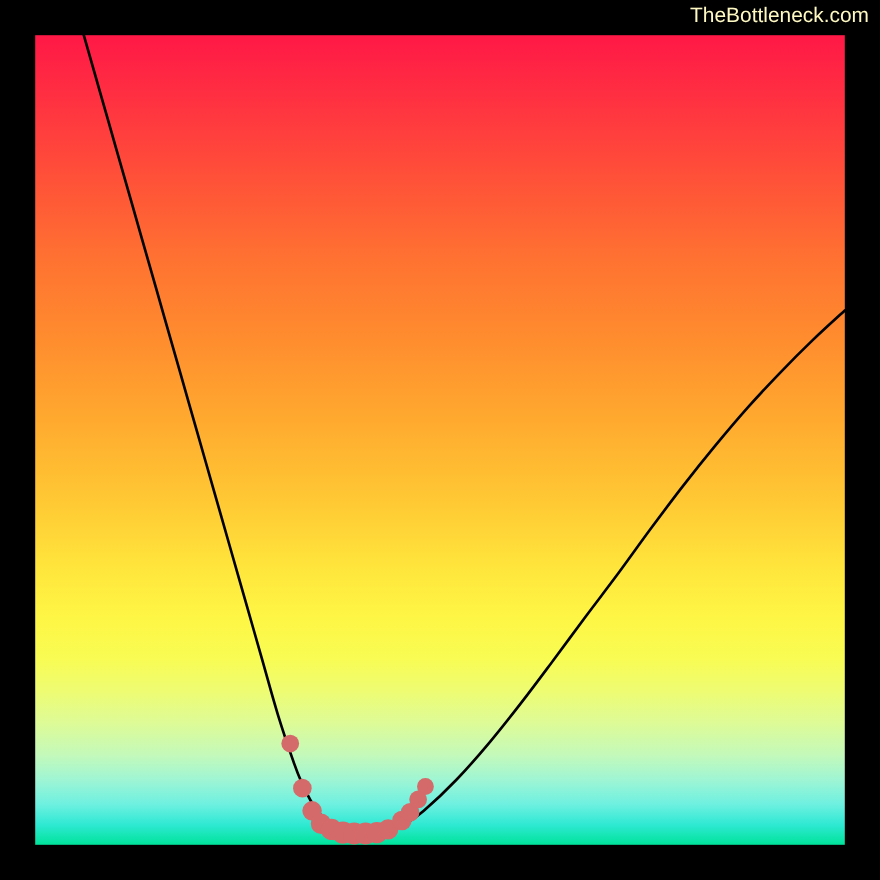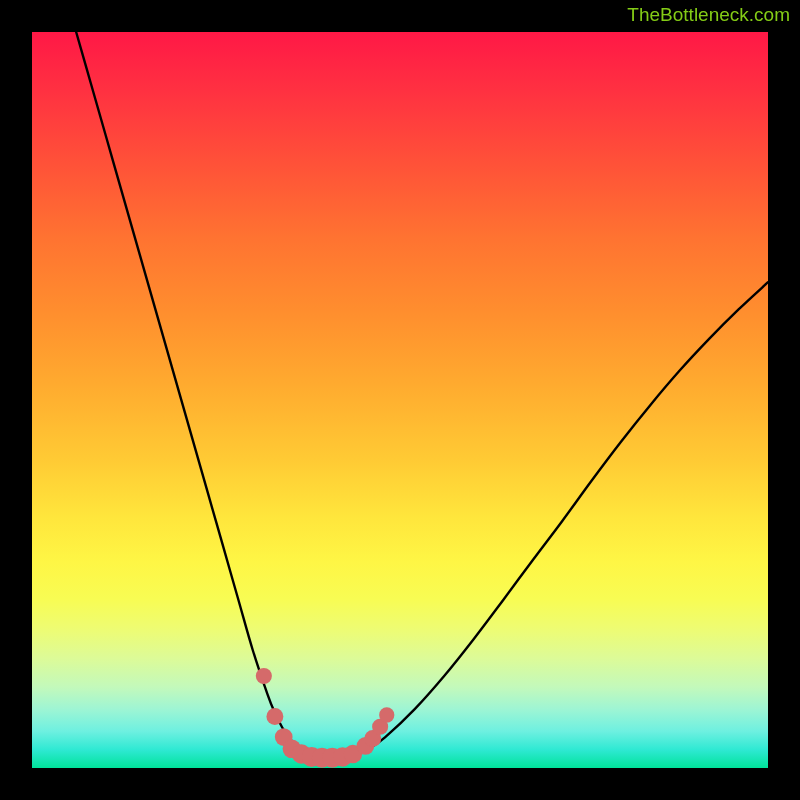--- a/index.html
+++ b/index.html
@@ -52,21 +52,21 @@
     left: 0;
     top: 0;
     width: 736px;
     height: 736px;
     overflow: visible;
   }
   .watermark {
     position: absolute;
     top: 4px;
     right: 10px;
-    color: #84cc16;
+    color: #fef9c3;
     font-size: 19px;
     font-weight: 400;
     letter-spacing: 0px;
     user-select: none;
   }
 </style>
 </head>
 <body>
 
 <div class="frame">

